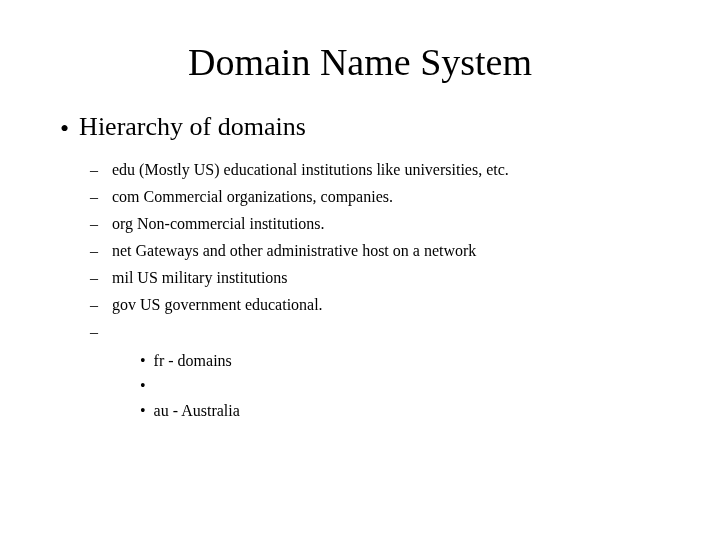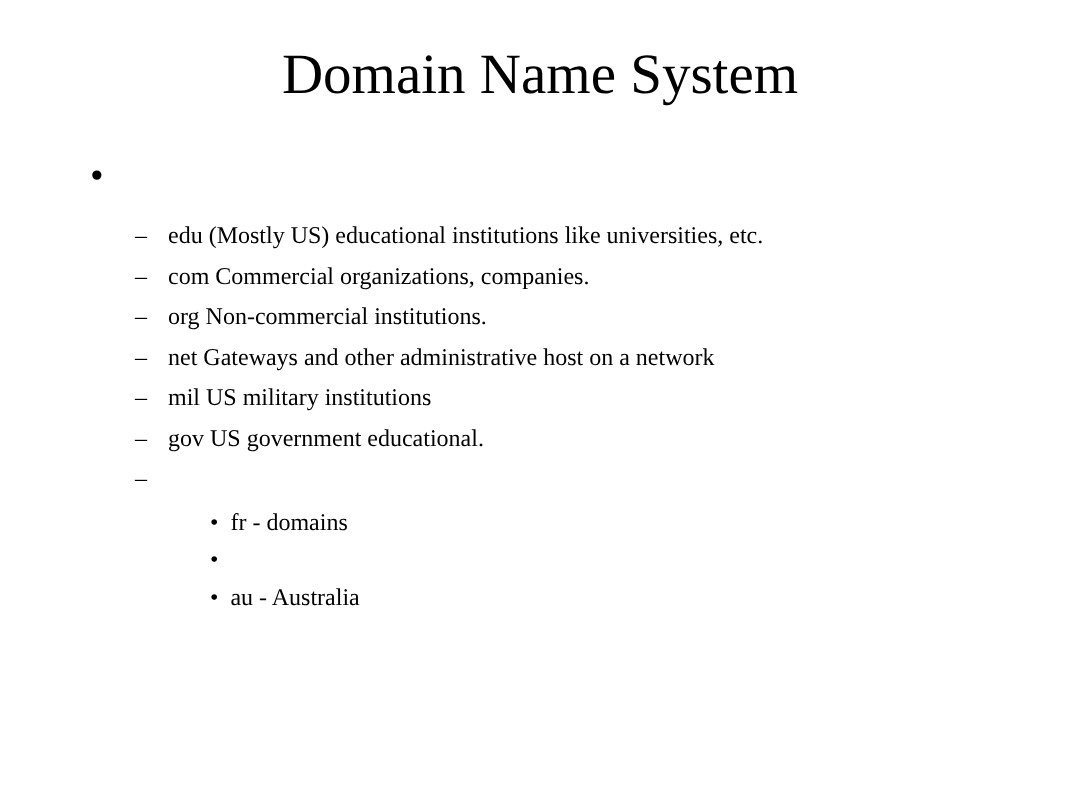--- a/index.html
+++ b/index.html
@@ -12,21 +12,21 @@
       width: 720px;
       height: 540px;
       background-color: #ffffff;
       font-family: 'Times New Roman', Times, serif;
       overflow: hidden;
     }
 
     .slide {
       width: 720px;
       height: 533px;
-      padding: 28px 60px 40px 60px;
+      padding: 40px 60px 40px 60px;
       display: flex;
       flex-direction: column;
     }
 
     .title {
       font-size: 38px;
       font-weight: normal;
       text-align: center;
       margin-bottom: 28px;
       color: #000000;
@@ -94,20 +94,21 @@
   </style>
 </head>
 <body>
 
 <div class="slide">
   <h1 class="title">Domain Name System</h1>
 
   <div class="bullet-section">
     <div class="main-bullet">
       <span class="bullet-dot">•</span>
+      <span>Hierarchy of domains</span>
     </div>
 
     <div class="sub-items">
       <div class="sub-item">
         <span class="dash">–</span>
         <span>edu (Mostly US) educational institutions like universities, etc.</span>
       </div>
       <div class="sub-item">
         <span class="dash">–</span>
         <span>com Commercial organizations, companies.</span>

